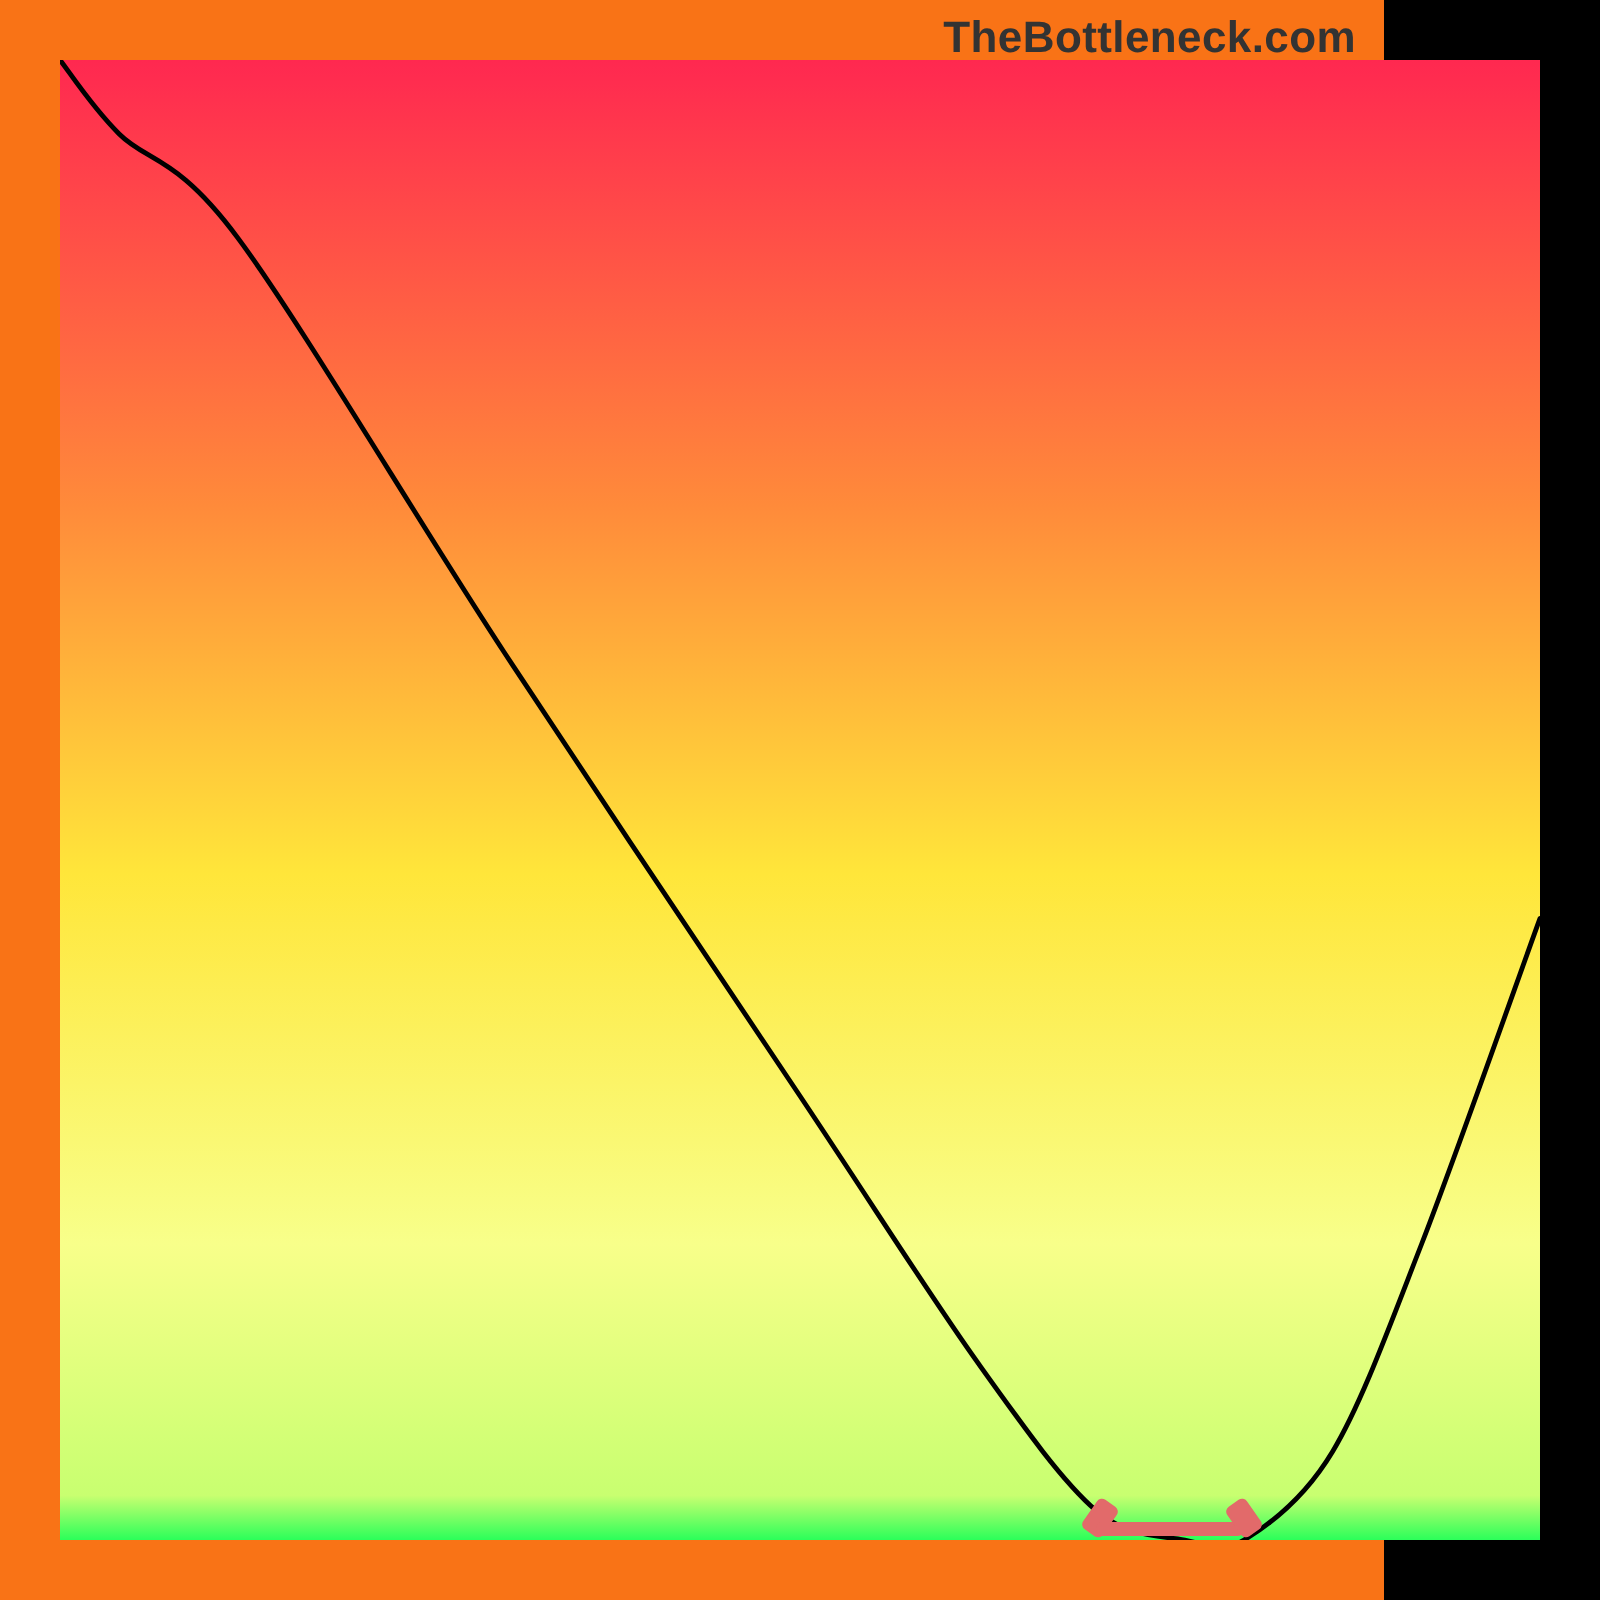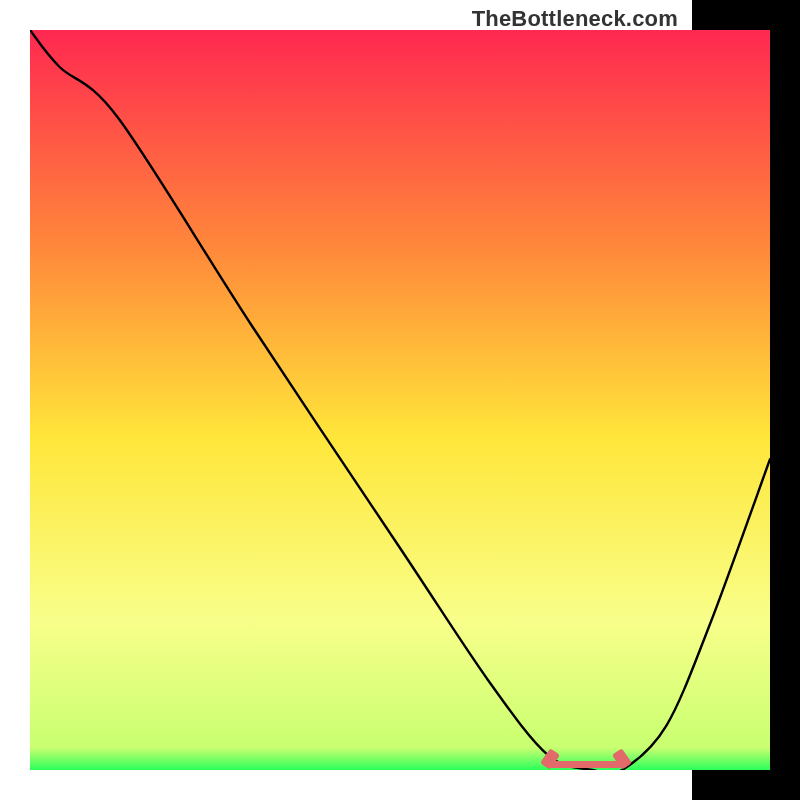--- a/index.html
+++ b/index.html
@@ -8,21 +8,21 @@
     width: 800px;
     height: 800px;
     background: #000;
     font-family: Arial, Helvetica, sans-serif;
     overflow: hidden;
   }
   .frame {
     position: relative;
     width: 692px;
     height: 800px;
-    background: #ffffff;
+    background: #f97316;
   }
   .watermark {
     position: absolute;
     top: 6px;
     right: 14px;
     color: #333;
     font-size: 22px;
     font-weight: 600;
     letter-spacing: 0.2px;
     z-index: 50;

